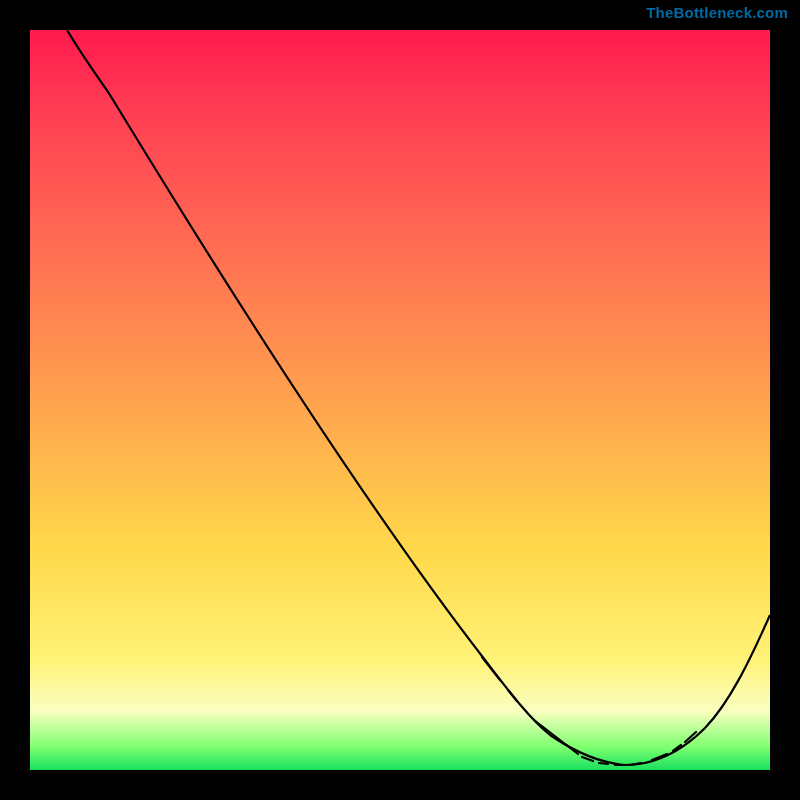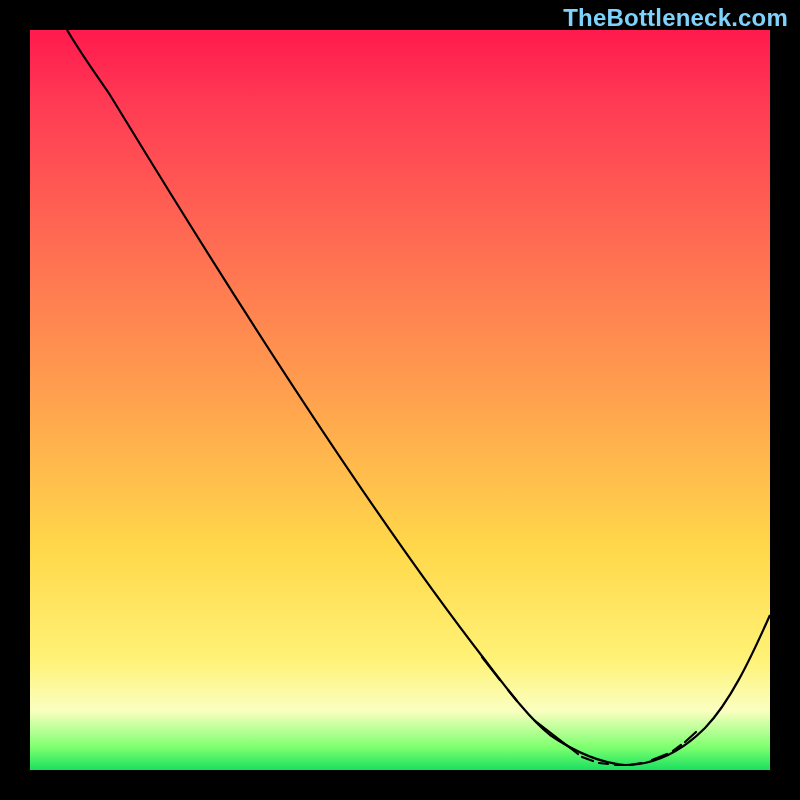--- a/index.html
+++ b/index.html
@@ -36,22 +36,22 @@
       #fff276 85%,
       #faffc0 92%,
       #7bff6e 97%,
       #19e060 100%
     );
   }
   .watermark {
     position: absolute;
     top: 4px;
     right: 12px;
-    color: #7dd3fc;
-    font-size: 24px;
+    color: #0369a1;
+    font-size: 15px;
     font-weight: 600;
     letter-spacing: 0.2px;
     font-family: Arial, Helvetica, sans-serif;
   }
   svg.curve {
     position: absolute;
     left: 0;
     top: 0;
     width: 740px;
     height: 740px;

